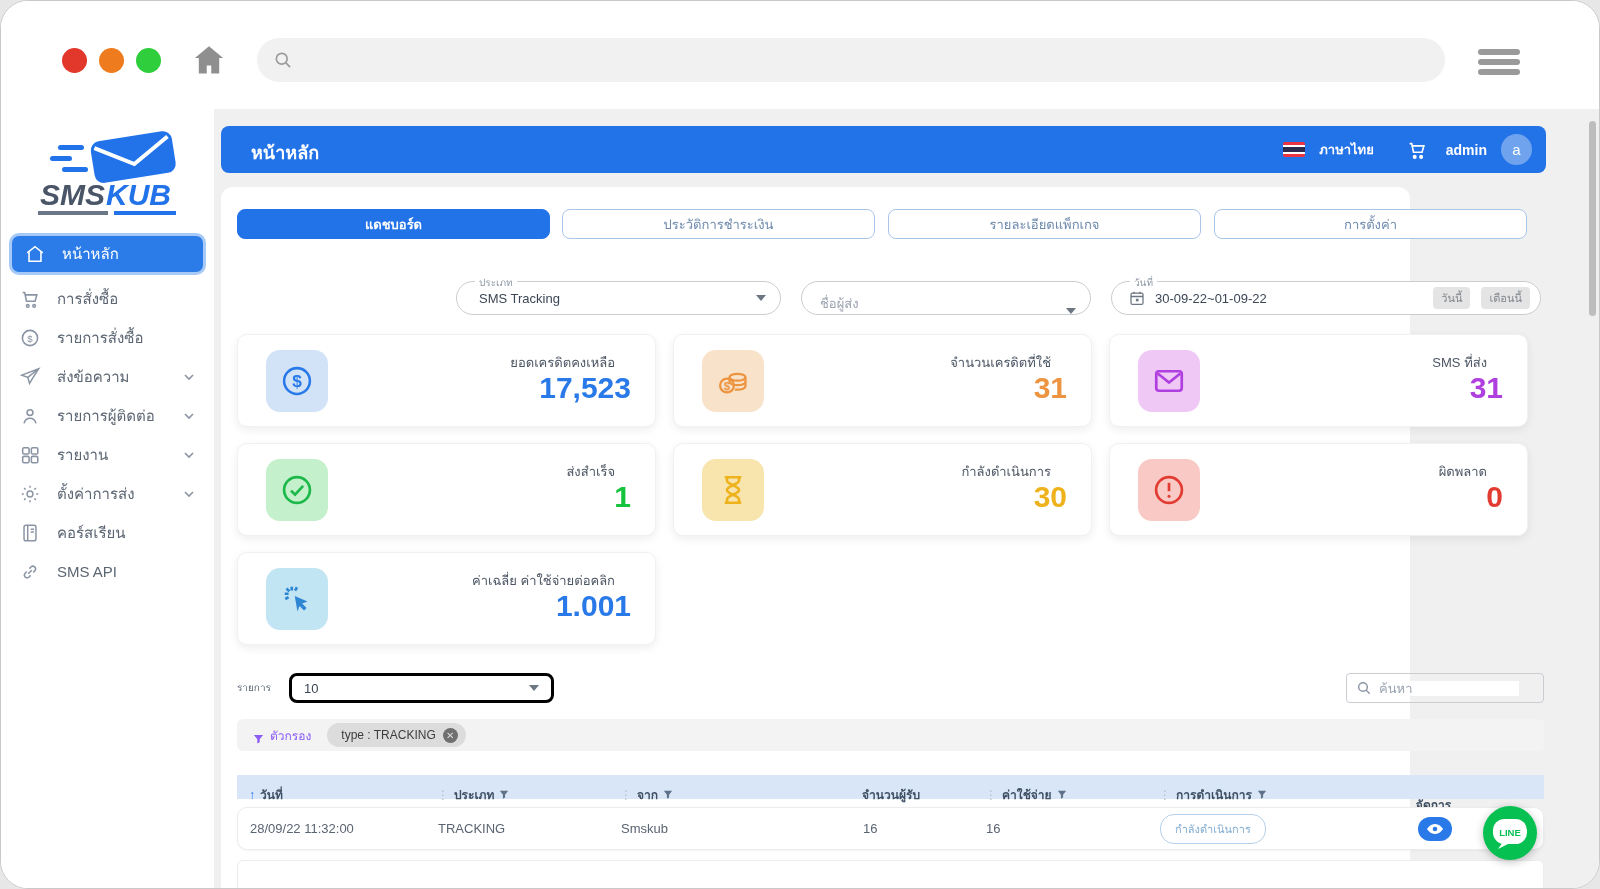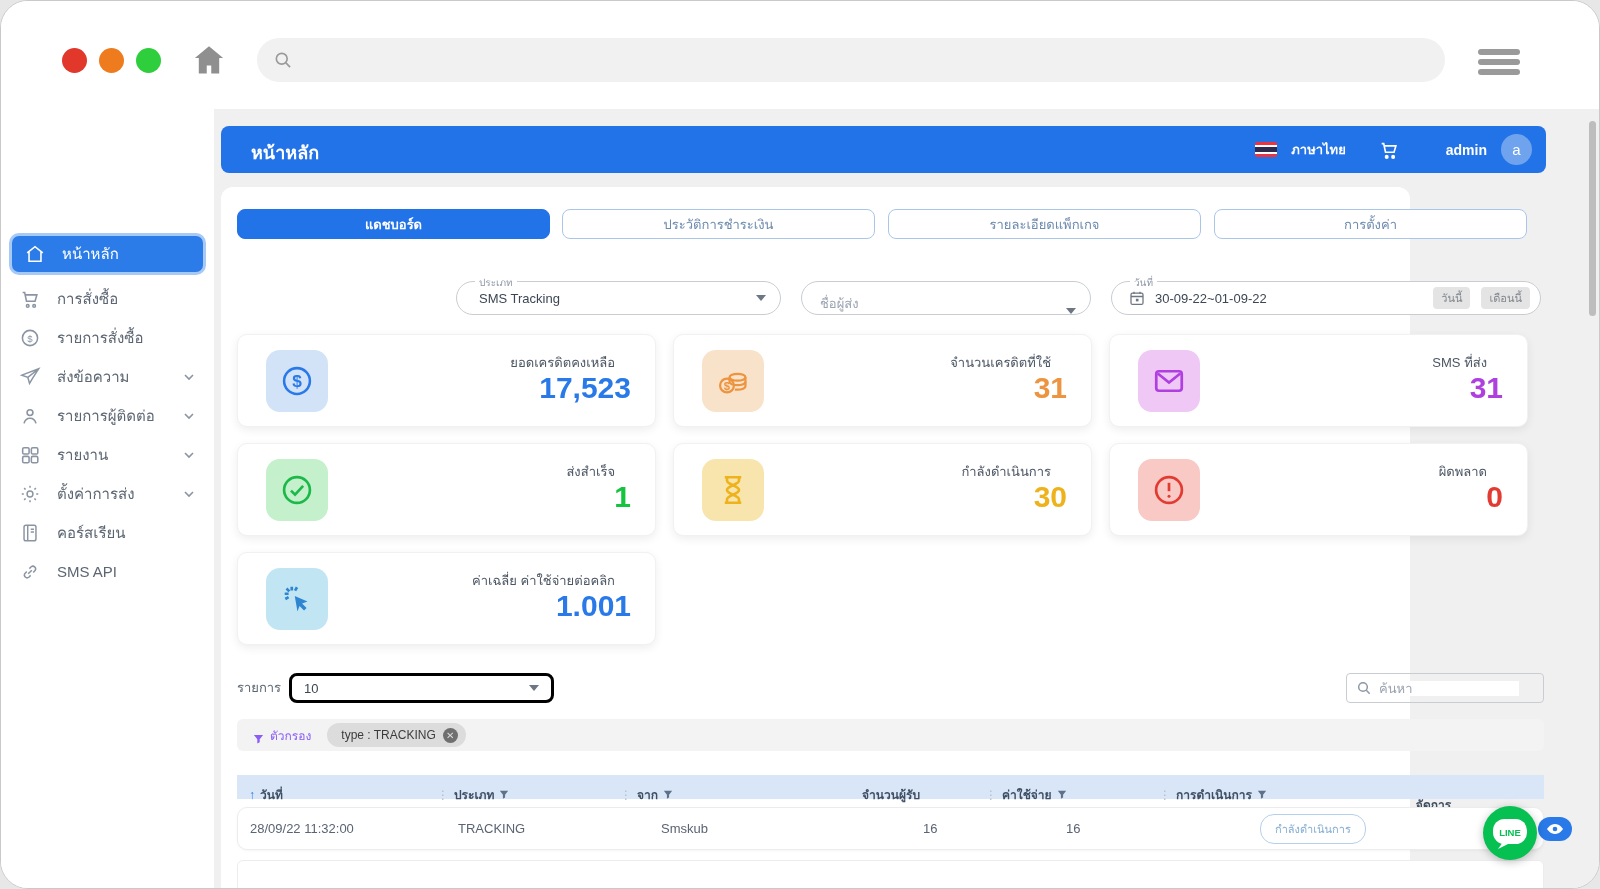--- a/index.html
+++ b/index.html
@@ -32,21 +32,21 @@
 
   
   .topbar { position:absolute; left:220px; top:17px; width:1325px; height:47px; background:#2272e8; border-radius:8px; color:#fff; z-index:2; }
   .topbar .title { position:absolute; left:30px; top:12px; font-size:18px; font-weight:bold; }
   .tb-right { position:absolute; right:14px; top:0; height:47px; display:flex; align-items:center; gap:14px; }
   .flag { width:22px; height:15px; border-radius:2px; overflow:hidden; display:flex; flex-direction:column; }
   .flag i { display:block; }
   .flag .r { height:3px; background:#ec3340; } .flag .w { height:3px; background:#fff; } .flag .b { height:5px; background:#2e2a4d; }
   .lang { font-size:13px; font-weight:bold; cursor:pointer; }
   .tb-cart { width:22px; height:22px; color:#fff; cursor:pointer; margin-left:18px; }
-  .tb-user { font-size:14px; font-weight:bold; margin-left:32px; cursor:pointer; }
+  .tb-user { font-size:14px; font-weight:bold; margin-left:4px; cursor:pointer; }
   .avatar { width:31px; height:31px; border-radius:50%; background:#6fa3ee; color:#fff; font-size:15px; display:flex; align-items:center; justify-content:center; cursor:pointer; }
 
   
   .panel { position:absolute; left:220px; top:78px; width:1189px; bottom:0; background:#fff; border-radius:12px 12px 0 0; }
 
   .tab { position:absolute; top:22px; height:30px; width:313px; border-radius:8px; font-size:13px; display:flex; align-items:center; justify-content:center; cursor:pointer; border:1px solid #a9c6e8; color:#6d89ad; background:#fff; }
   .tab.active { background:#2272e8; border-color:#2272e8; color:#fff; font-weight:bold; }
   .tab.t1 { left:16px; } .tab.t2 { left:341px; } .tab.t3 { left:667px; } .tab.t4 { left:993px; }
 
   .field { position:absolute; top:94px; height:34px; border:1px solid #c9cdd2; border-radius:17px; background:#fff; display:flex; align-items:center; font-size:13px; color:#3c4654; cursor:pointer; }
@@ -67,42 +67,42 @@
   .r1 { top:147px; } .r2 { top:256px; } .r3 { top:365px; }
   .c1 { left:16px; } .c2 { left:452px; } .c3 { left:888px; }
   .tile.bg-blue { background:#d2e3f8; color:#2979e8; } .val-blue { color:#2979e8; }
   .tile.bg-orange { background:#f8e2c9; color:#ed9440; } .val-orange { color:#ed9440; }
   .tile.bg-purple { background:#efc8f6; color:#b03fe0; } .val-purple { color:#b03fe0; }
   .tile.bg-green { background:#c4f0cb; color:#1cb94a; } .val-green { color:#15c33f; }
   .tile.bg-amber { background:#f8e5ae; color:#eeb31c; } .val-amber { color:#eeb31c; }
   .tile.bg-red { background:#f8c9c5; color:#e23c32; } .val-red { color:#e23c32; }
   .tile.bg-cyan { background:#c2e5f4; color:#2e86d2; }
 
-  .perpage-label { position:absolute; left:16px; top:486px; height:30px; line-height:30px; font-size:13px; color:#5c6673; }
+  .perpage-label { position:absolute; left:16px; top:486px; height:30px; line-height:30px; font-size:10px; color:#5c6673; }
   .perpage { position:absolute; left:68px; top:486px; width:265px; height:30px; border:3px solid #000000; border-radius:8px; font-size:13px; color:#3c4654; display:flex; align-items:center; padding-left:12px; cursor:pointer; }
   .perpage .caret { position:absolute; right:12px; width:0; height:0; border-left:5px solid transparent; border-right:5px solid transparent; border-top:6px solid #6d7683; }
   .searchbox { position:absolute; left:1125px; top:486px; width:198px; height:30px; border:1px solid #c9cdd2; border-radius:4px; display:flex; align-items:center; padding-left:9px; gap:7px; color:#8d97a5; }
   .searchbox input { border:none; outline:none; font-size:13px; width:140px; font-family:inherit; color:#3c4654; }
   .searchbox input::placeholder { color:#9aa3b0; }
 
   .filterbar { position:absolute; left:16px; top:532px; width:1307px; height:32px; background:#f3f3f3; border-radius:6px; display:flex; align-items:center; padding-left:16px; gap:16px; }
   .filterbar .flab { font-size:12px; color:#8b5cf6; display:flex; align-items:flex-end; gap:6px; }
   .chip { height:24px; background:#dcdcdc; border-radius:12px; display:flex; align-items:center; padding:0 8px 0 14px; gap:7px; font-size:12px; color:#3c3c3c; cursor:pointer; }
   .chip .x { width:15px; height:15px; border-radius:50%; background:#6f6f6f; color:#dcdcdc; font-size:10px; display:flex; align-items:center; justify-content:center; cursor:pointer; }
 
   .grid7 { display:grid; grid-template-columns:188px 183px 242px 123px 174px 226px 171px; }
   .thead { position:absolute; left:16px; top:588px; width:1307px; height:24px; background:#d8e6f8; font-size:12px; color:#3f4f63; font-weight:bold; }
   .thead .th { display:flex; align-items:center; padding-left:12px; gap:5px; cursor:pointer; }
   .dots::before { content:"⋮"; color:#b2bdcc; font-weight:normal; }
   .sort-arrow::before { content:"↑"; color:#2979e8; font-weight:bold; }
   .funnel { width:10px; height:10px; color:#5f7189; }
   .th.center { justify-content:center; padding-left:0; }
   .th.pr { padding-right:50px;margin-top:20px; }
 
-  .trow { position:absolute; left:16px; top:620px; width:1307px; height:43px; background:#fff; border:1px solid #ececec; border-radius:10px; box-shadow:0 1px 3px rgba(0,0,0,.04); font-size:13px; color:#5a6472;gap:20px; }
+  .trow { position:absolute; left:16px; top:620px; width:1307px; height:43px; background:#fff; border:1px solid #ececec; border-radius:10px; box-shadow:0 1px 3px rgba(0,0,0,.04); font-size:13px; color:#5a6472; }
   .trow .td { display:flex; align-items:center; padding-left:12px; }
   .trow .td.center { justify-content:center; padding-left:0; }
   .trow .td.pr { padding-right:50px; }
   .badge { border:1px solid #b5d0ea; color:#85aed2; font-size:11px; border-radius:14px; padding:5px 14px; }
   .eye-btn { width:34px; height:24px; background:#2979e8; border:none; border-radius:12px; display:flex; align-items:center; justify-content:center; cursor:pointer; }
   .trow2 { position:absolute; left:16px; top:673px; width:1307px; height:40px; background:#fff; border:1px solid #ececec; border-radius:6px; }
 
   .line-fab { position:absolute; right:62px; bottom:28px; width:54px; height:54px; border-radius:50%; background:#06c152; cursor:pointer; box-shadow:0 2px 8px rgba(0,0,0,.25); z-index:8; }
   .scrollbar { position:absolute; top:4px; right:2px; width:9px; bottom:0; z-index:9; }
   .scrollbar .thumb { position:absolute; top:8px; left:1px; width:7px; height:195px; background:#bdbdbd; border-radius:4px; cursor:grab; }
@@ -133,20 +133,35 @@
     <div class="hamburger">
         <span></span>
         <span></span>
         <span></span>
       </div>
   </div>
 
   <div class="content">
 
     <aside class="sidebar">
+      <div class="logo">
+        <svg viewBox="0 0 176 96">
+          <g transform="rotate(-9 120 28)">
+            <rect x="72" y="8" width="82" height="42" rx="9" fill="#2273e9"></rect>
+            <path d="M76 14 L113 36 L150 14" fill="none" stroke="#fff" stroke-width="4"></path>
+          </g>
+          <rect x="38" y="18" width="26" height="5" rx="2.5" fill="#2273e9"></rect>
+          <rect x="30" y="29" width="22" height="5" rx="2.5" fill="#2273e9"></rect>
+          <rect x="42" y="40" width="26" height="5" rx="2.5" fill="#2273e9"></rect>
+          <text x="20" y="78" font-size="30" font-weight="bold" font-style="italic" fill="#4a5568">SMS</text>
+          <text x="86" y="78" font-size="30" font-weight="bold" font-style="italic" fill="#2273e9">KUB</text>
+          <rect x="18" y="84" width="70" height="4" fill="#6b7687"></rect>
+          <rect x="94" y="84" width="62" height="4" fill="#2273e9"></rect>
+        </svg>
+      </div>
       <nav class="nav">
         <div class="nav-item active">
           <span class="ic">
               <svg viewBox="0 0 24 24" fill="none" stroke="currentColor" stroke-width="1.7">
                 <path d="M3.5 10.8 12 4l8.5 6.8M5.5 9.5V20h13V9.5"></path>
               </svg>
             </span>
           <span>หน้าหลัก</span>
         </div>
         <div class="nav-item">

